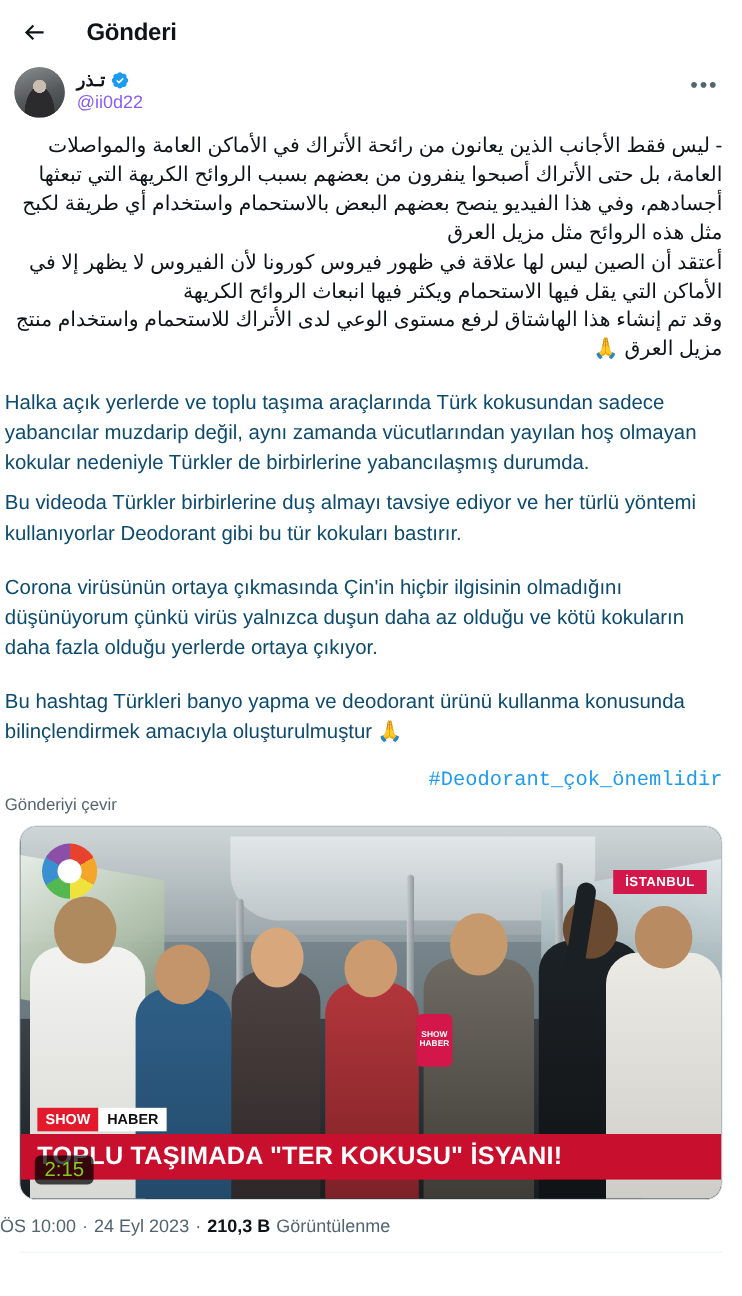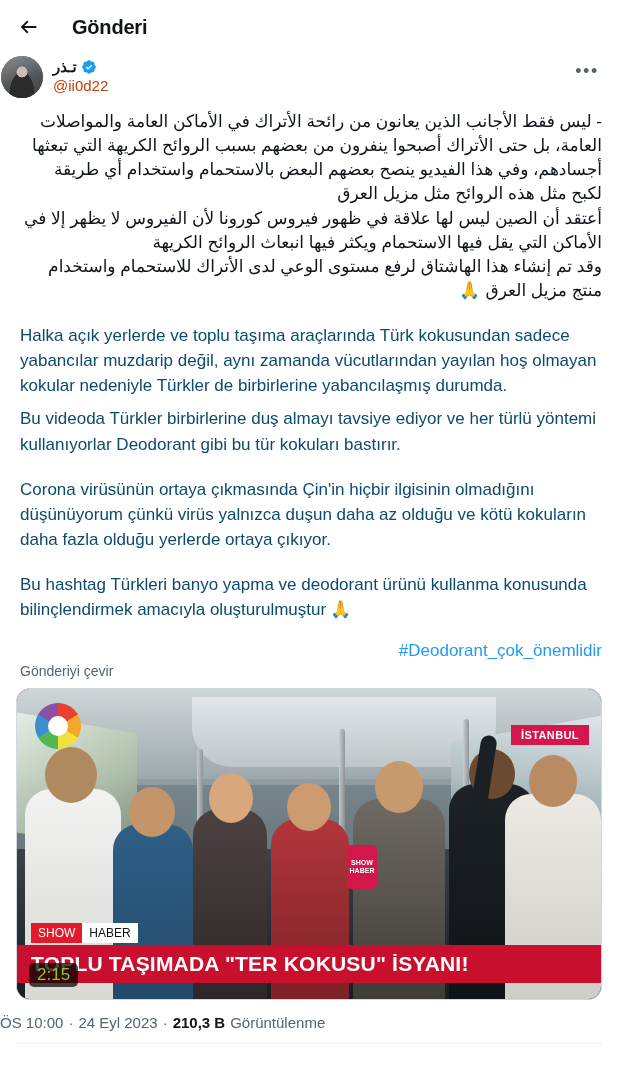--- a/index.html
+++ b/index.html
@@ -35,21 +35,21 @@
   .back-btn svg { display: block; }
   .header-title {
     font-size: 20px;
     font-weight: bold;
     letter-spacing: -0.2px;
   }
   
   .author-row {
     display: flex;
     align-items: flex-start;
-    padding: 2px 16px 0 1px;
+    padding: 2px 16px 0 12px;
     gap: 10px;
   }
   .avatar {
     width: 42px; height: 42px;
     border-radius: 50%;
     flex: none;
     overflow: hidden;
     background: #6b6f72;
     position: relative;
   }
@@ -78,36 +78,36 @@
     font-weight: bold;
     color: #0f1419;
   }
   .verified {
     width: 16px; height: 16px;
     flex: none;
     display: inline-flex;
   }
   .handle {
     font-size: 15px;
-    color: #c2410c;
+    color: #8b5cf6;
     margin-top: 1px;
   }
   .more-btn {
     width: 30px; height: 26px;
     display: flex; align-items: center; justify-content: center;
     color: #536471;
     font-size: 18px;
     letter-spacing: 1.5px;
     flex: none;
     cursor: pointer;
     margin-top: 2px;
   }
   
   .post-body {
-    padding: 12px 16px 0 20px;
+    padding: 12px 16px 0 4px;
   }
   .rtl-block {
     direction: rtl;
     text-align: right;
     font-size: 17px;
     line-height: 1.42;
     color: #0f1419;
     white-space: pre-wrap;
   }
   .para {
@@ -120,20 +120,21 @@
   .gap-sm { height: 8px; }
   .hashtag-line {
     text-align: right;
     margin-top: 18px;
   }
   .hashtag {
     color: #1d9bf0;
     font-size: 17px;
     text-decoration: none;
     cursor: pointer;
+    font-family: Liberation Mono, monospace;
   }
   .translate-link {
     color: #536471;
     font-size: 14px;
     margin-top: 2px;
     cursor: pointer;
     display: inline-block;
   }
   
   .media-wrap {
@@ -256,21 +257,21 @@
   .lower-third {
     position: absolute;
     left: 0; right: 0; bottom: 16px;
   }
   .lt-badge {
     display: inline-flex;
     align-items: stretch;
     margin-left: 14px;
     margin-bottom: 2px;
     font-size: 12px;
-    font-weight: normal;
+    font-weight: bold;
     overflow: hidden;
   }
   .lt-badge .b1 { background: #e21a2c; color: #fff; padding: 3px 7px; }
   .lt-badge .b2 { background: #ffffff; color: #111; padding: 3px 7px; }
   .lt-bar {
     background: #c8102e;
     color: #fff;
     font-size: 21px;
     font-weight: bold;
     padding: 7px 14px;

